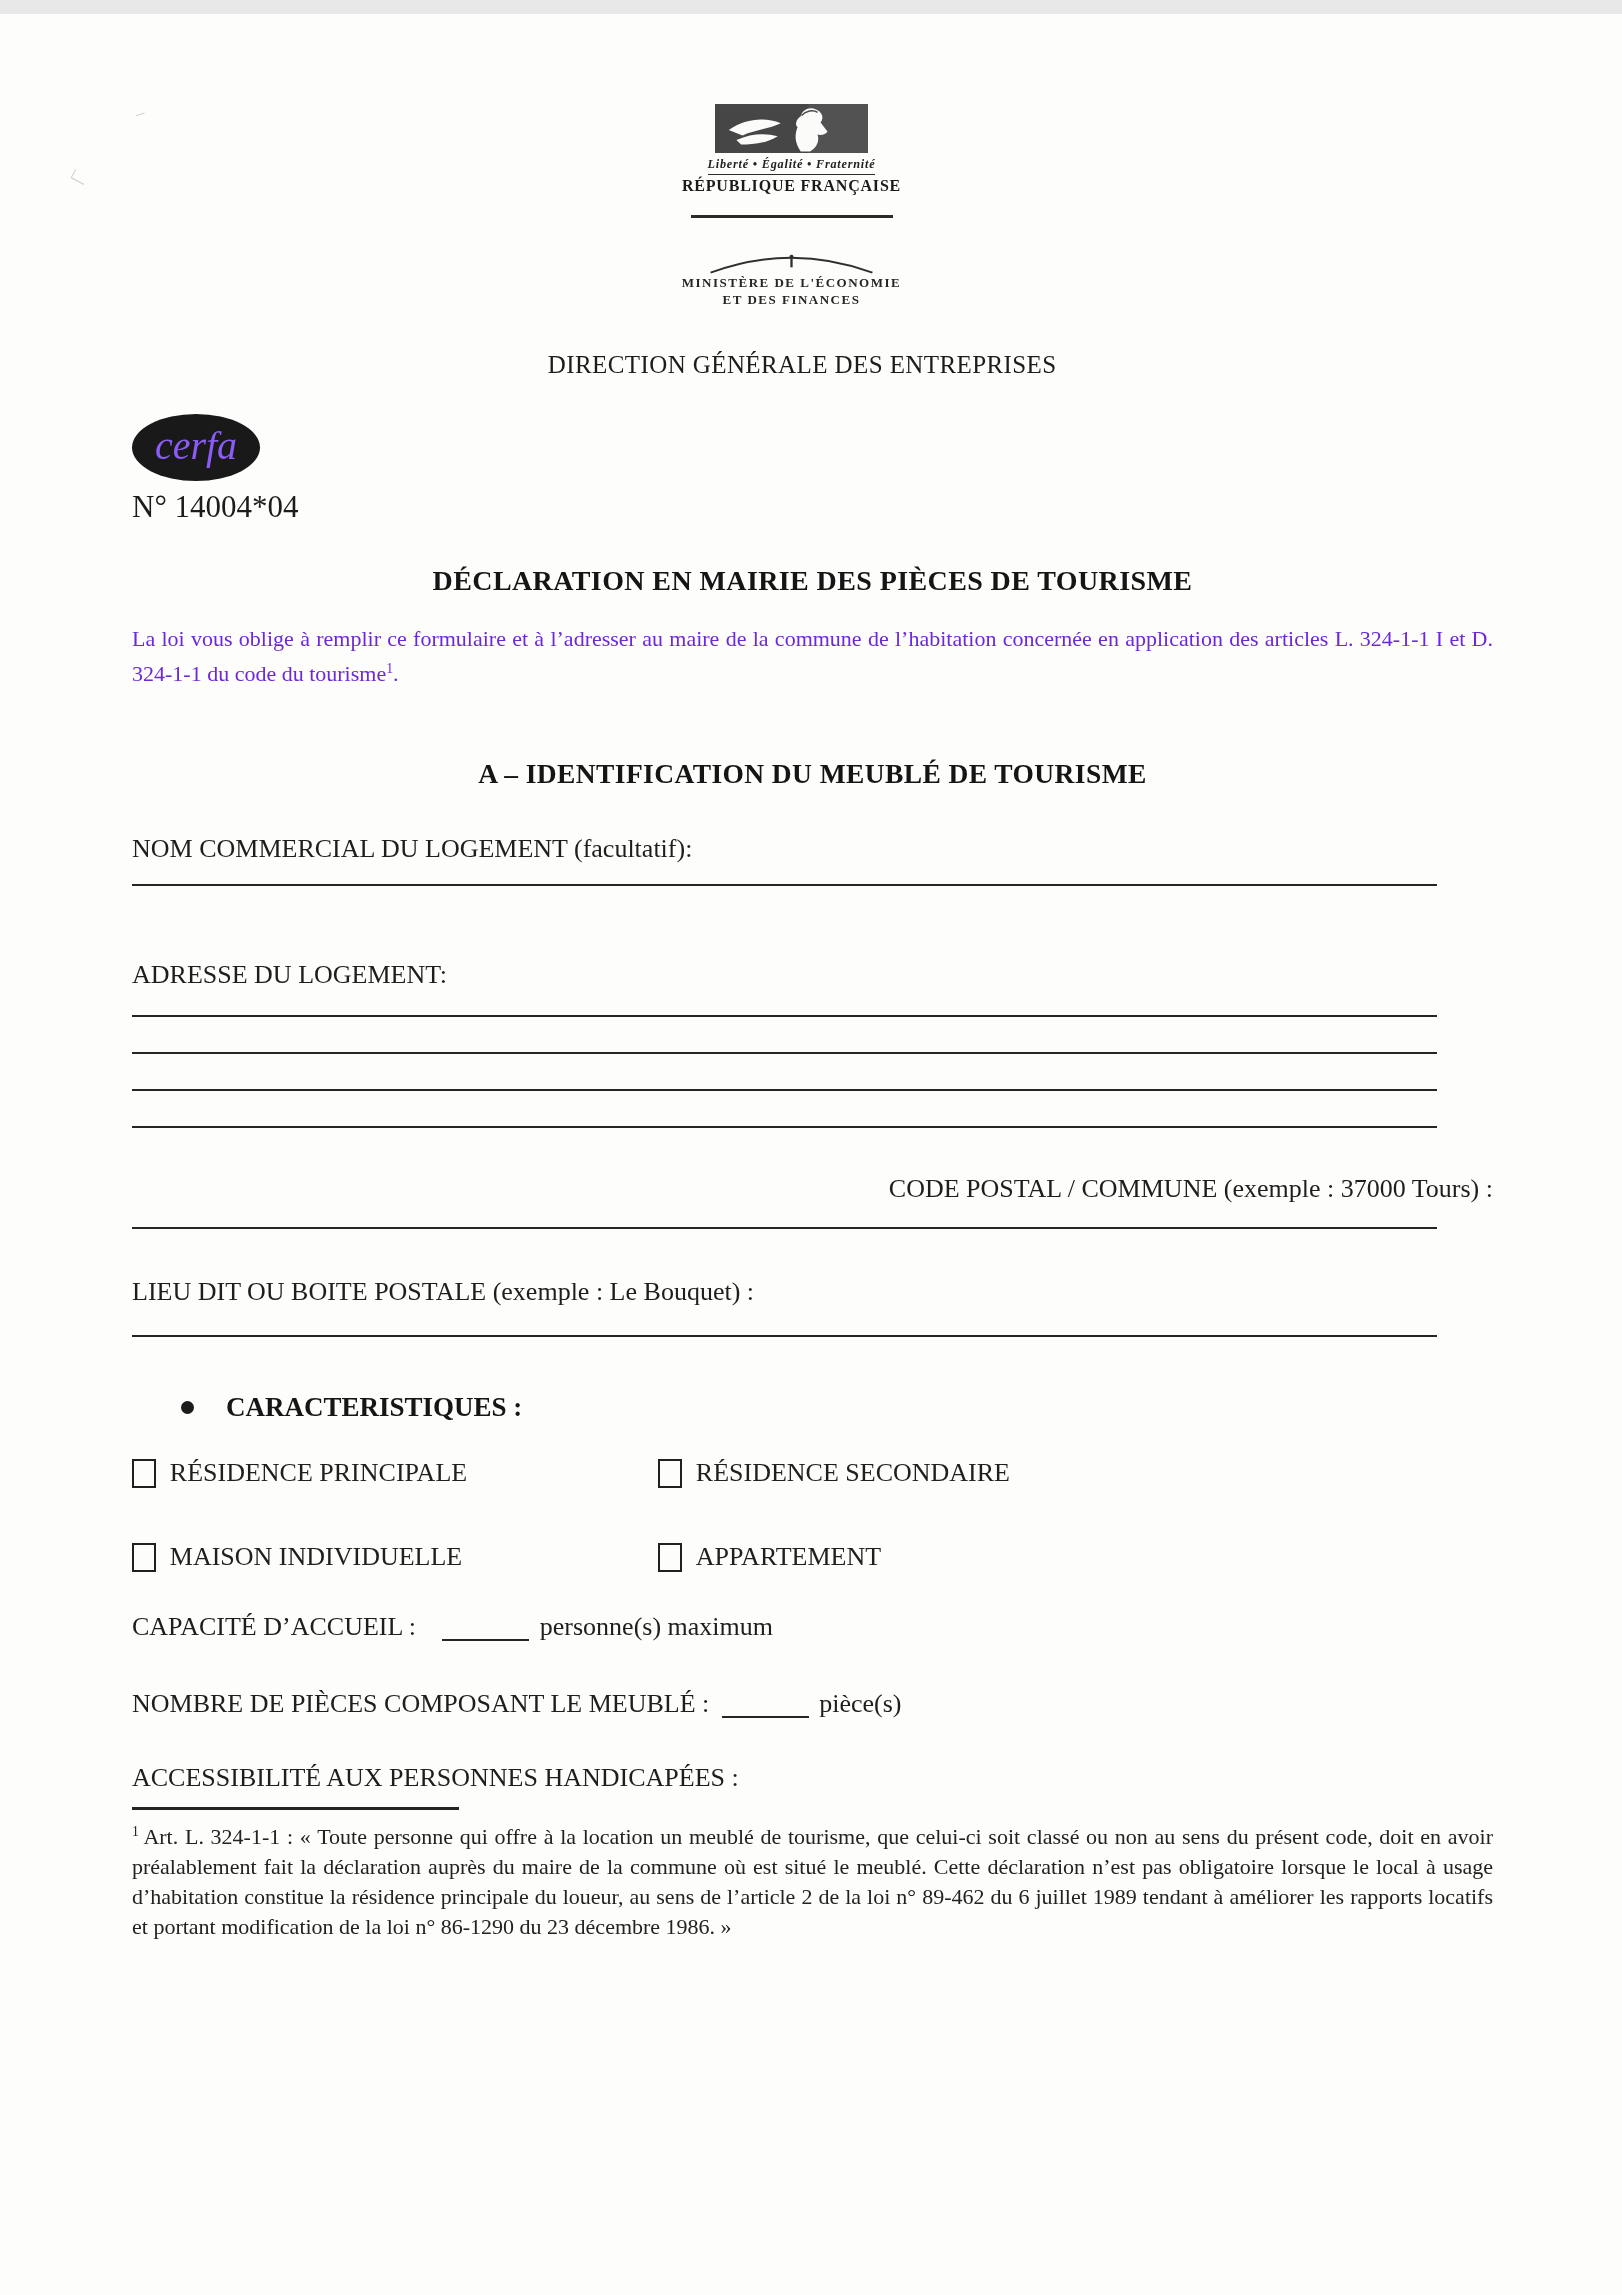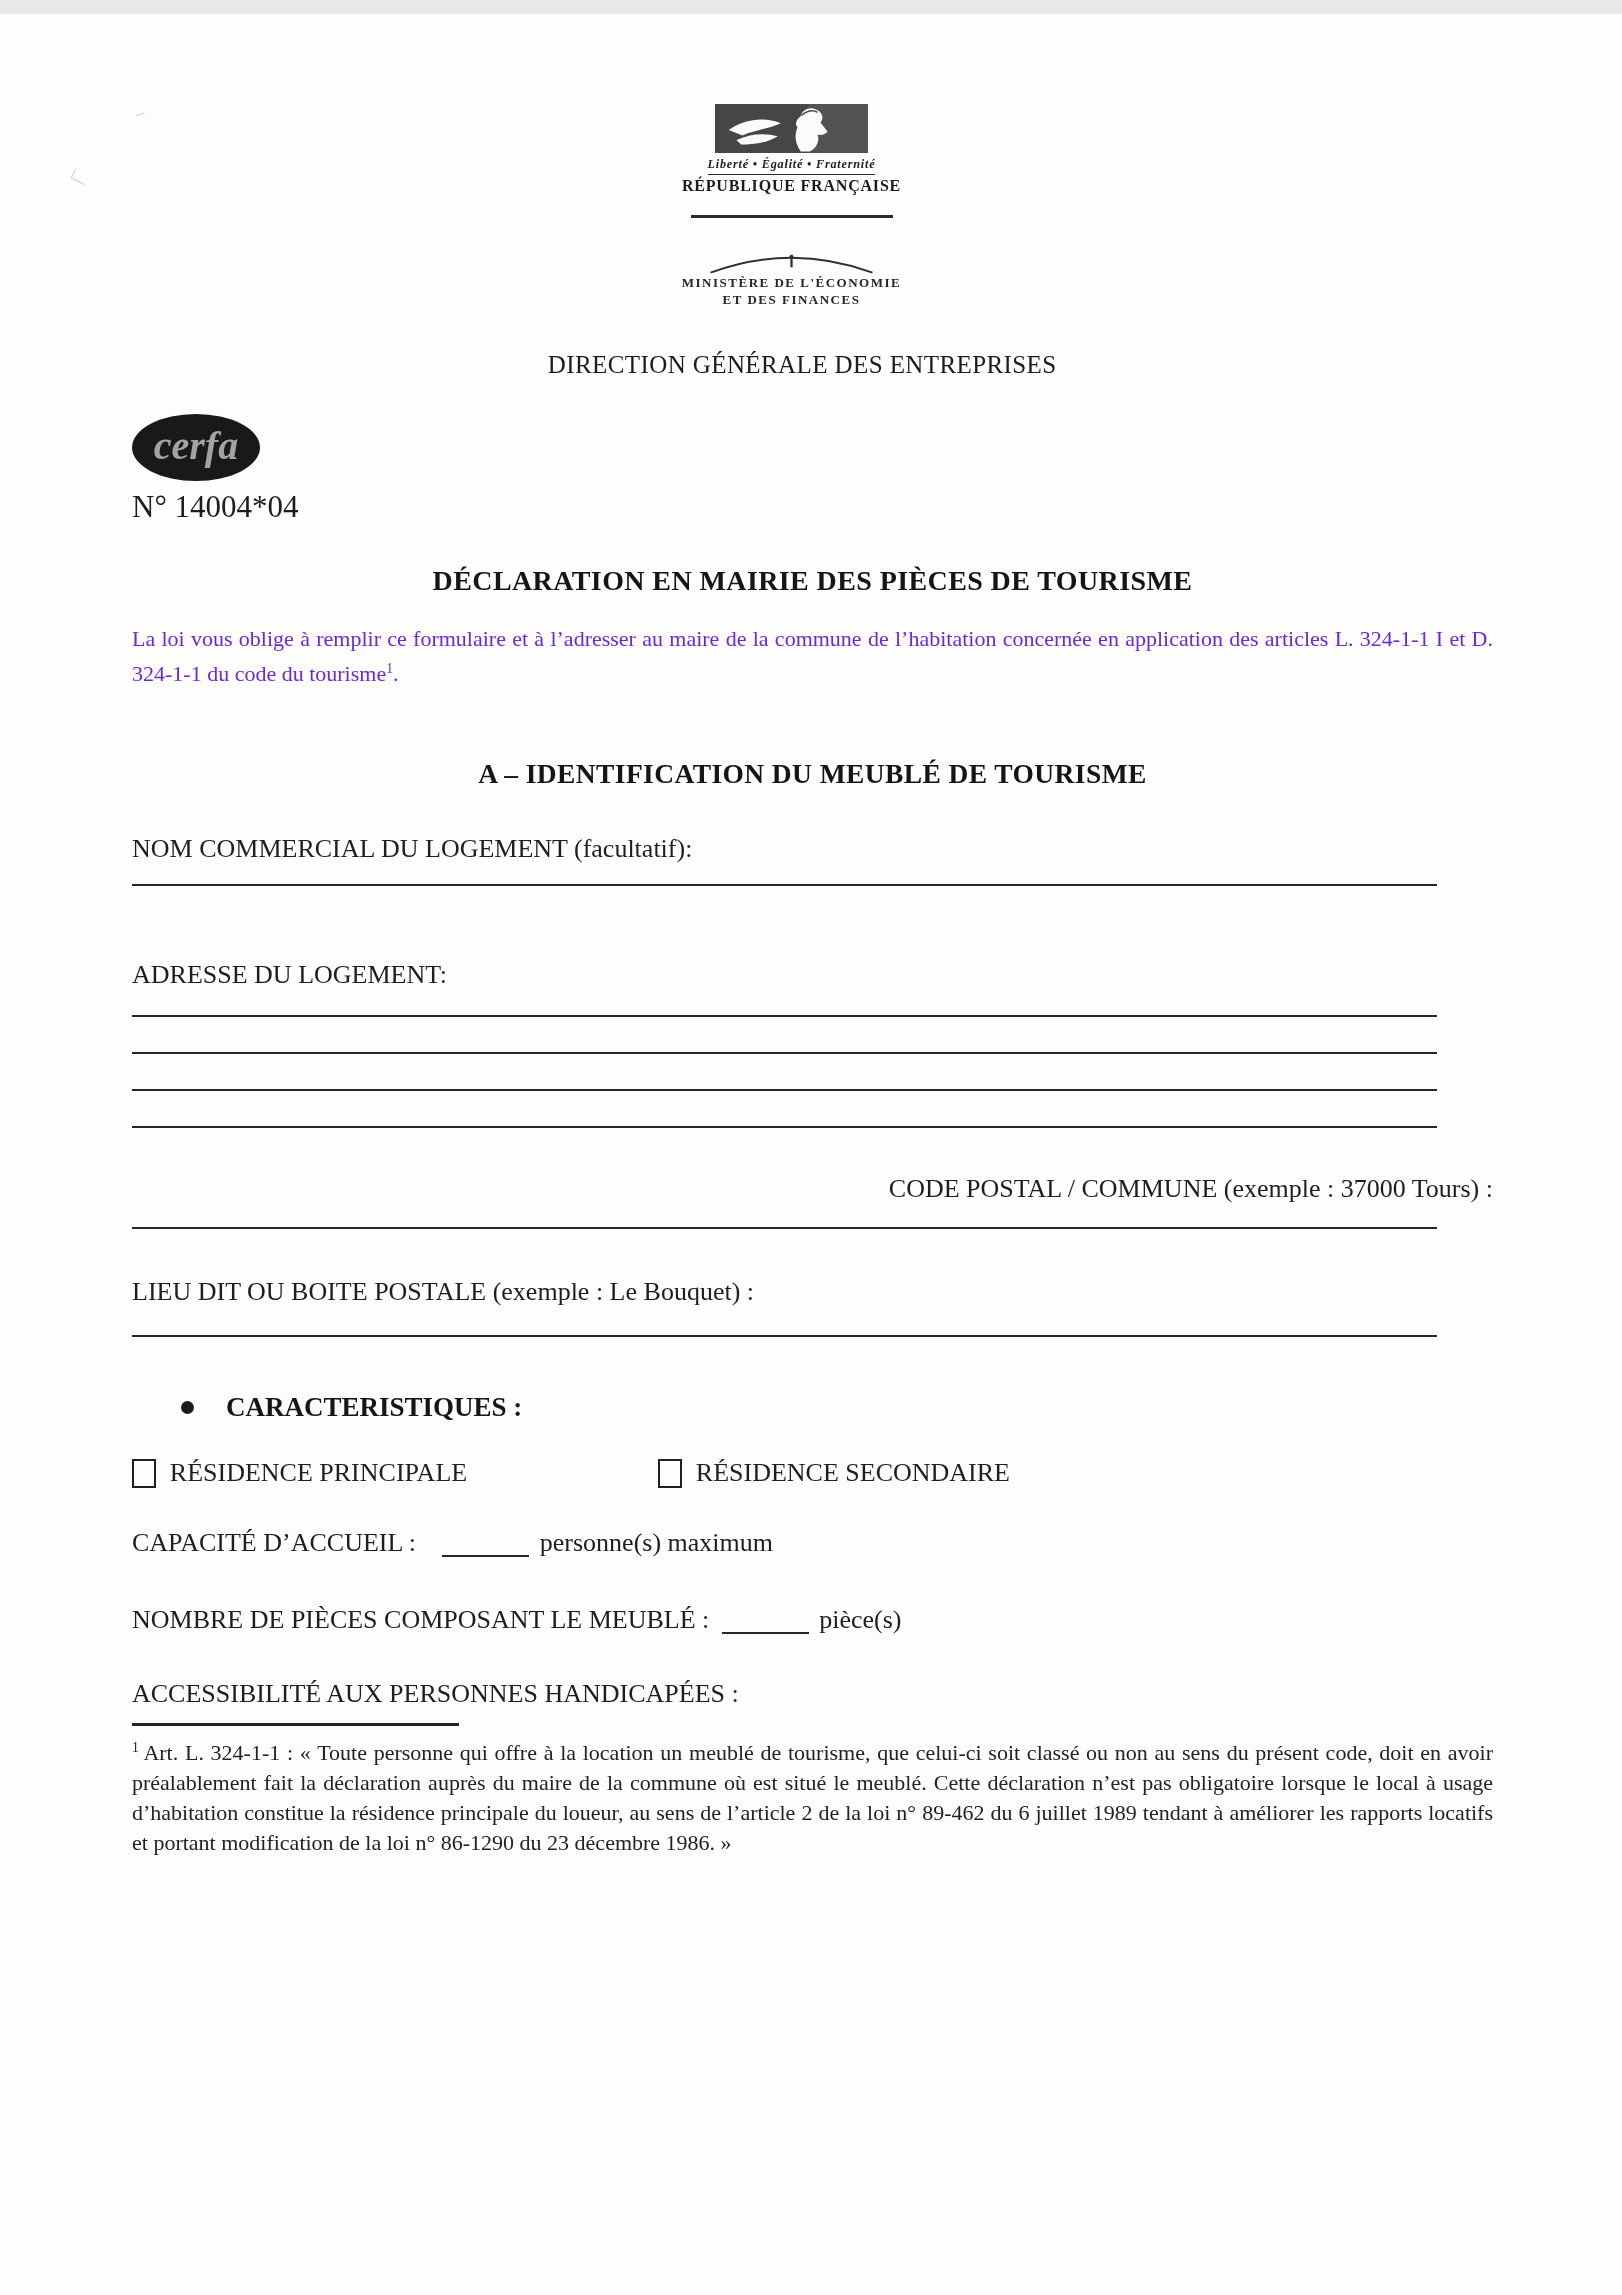--- a/index.html
+++ b/index.html
@@ -42,21 +42,21 @@
     font-size:25px;letter-spacing:0.4px;color:#1c1c1c;margin-top:43px;transform:translateX(10.7px);
   }
 
   
   .cerfa-row{margin-top:35px;}
   .cerfa-oval{
     width:128px;height:67px;background:#191919;border-radius:50%;
     display:flex;align-items:center;justify-content:center;
   }
   .cerfa-text{
-    color:#a3a3a3;font-style:italic;font-weight:bold;font-size:40px;
+    color:#8b5cf6;font-style:italic;font-weight:normal;font-size:40px;
     transform:translateY(-2.3px);
   }
   .cerfa-number{font-size:31px;margin-top:7.7px;color:#1c1c1c;}
 
   
   .doc-title{
     font-size:28px;font-weight:bold;text-align:center;color:#151515;
     margin:40px 0 0;letter-spacing:0.4px;
   }
   .intro{
@@ -197,20 +197,30 @@
       <div class="check-col left">
         <span class="checkbox"></span>
         <span>RÉSIDENCE PRINCIPALE</span>
       </div>
       <div class="check-col">
         <span class="checkbox"></span>
         <span>RÉSIDENCE SECONDAIRE</span>
       </div>
     </div>
 
+    <div class="check-row second">
+      <div class="check-col left">
+        <span class="checkbox"></span>
+        <span>MAISON INDIVIDUELLE</span>
+      </div>
+      <div class="check-col">
+        <span class="checkbox"></span>
+        <span>APPARTEMENT</span>
+      </div>
+    </div>
 
     <div class="inline-field f-capacite">
       <span>CAPACITÉ D’ACCUEIL :</span><span class="blank blank-cap"></span><span>personne(s) maximum</span>
     </div>
 
     <div class="inline-field f-pieces">
       <span>NOMBRE DE PIÈCES COMPOSANT LE MEUBLÉ :</span><span class="blank blank-pieces"></span><span>pièce(s)</span>
     </div>
 
     <div class="inline-field f-access">ACCESSIBILITÉ AUX PERSONNES HANDICAPÉES :</div>

